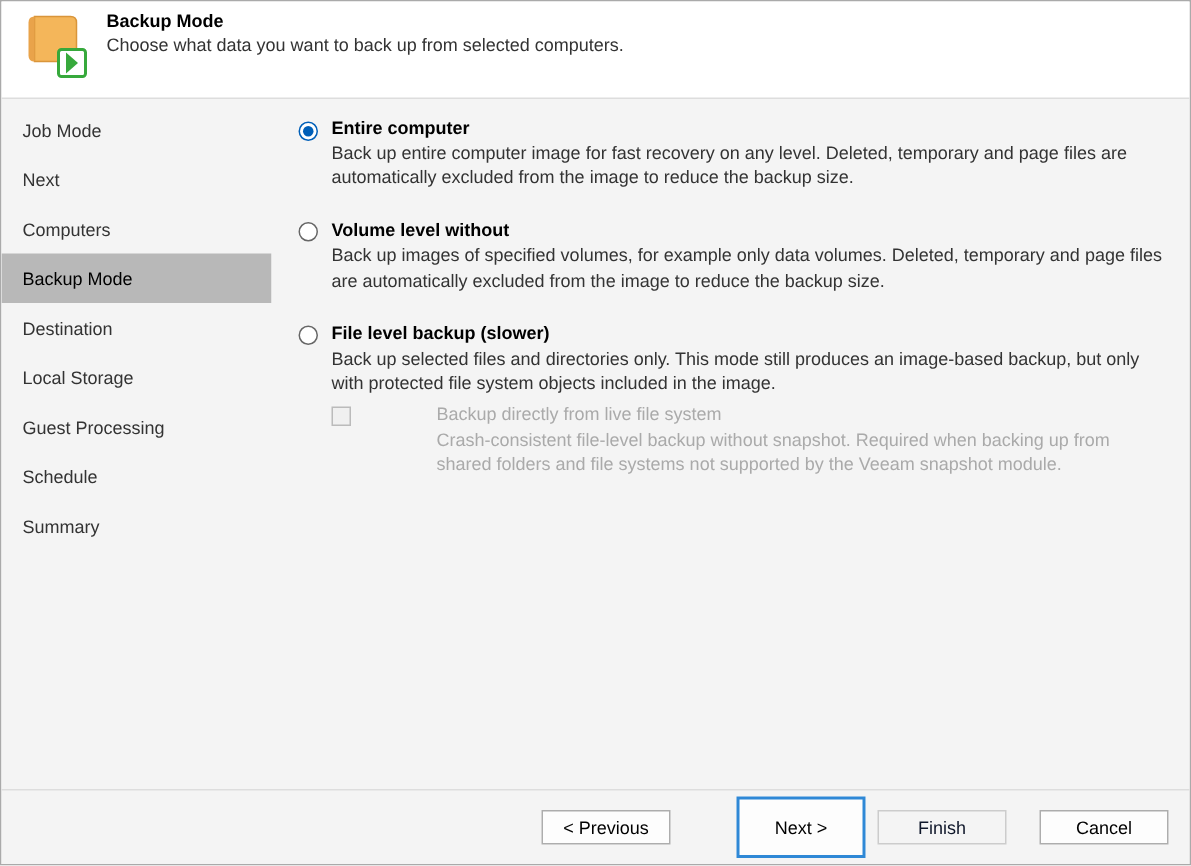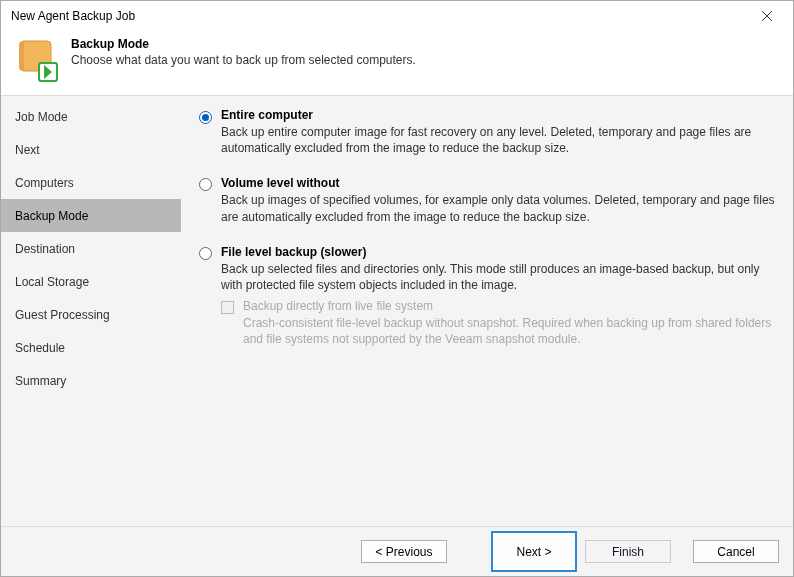--- a/index.html
+++ b/index.html
@@ -20,46 +20,37 @@
     .nav-item.active { background: #b8b8b8; color: #000; }
     .content { flex: 1; padding: 12px 18px 14px 18px; background: #f4f4f4; }
     .option { display: flex; align-items: flex-start; margin-bottom: 20px; }
     .radio-col { width: 22px; padding-top: 2px; }
     .radio { width: 13px; height: 13px; border-radius: 50%; border: 1px solid #666; background: #fff; display: inline-flex; align-items: center; justify-content: center; cursor: pointer; }
     .radio.selected { border-color: #005fb8; }
     .radio.selected::after { content: ""; width: 7px; height: 7px; border-radius: 50%; background: #005fb8; }
     .option-body { flex: 1; }
     .option-title { font-weight: 700; font-size: 12px; color: #000; margin-bottom: 2px; }
     .option-desc { font-size: 12px; color: #333; line-height: 1.35; }
-    .suboption { display: flex; align-items: flex-start; margin-top: 6px; margin-left: 0px; }
+    .suboption { display: flex; align-items: flex-start; margin-top: 6px; margin-left: 0px; gap: 48px; }
     .checkbox-col { width: 22px; padding-top: 2px; }
     .checkbox { width: 13px; height: 13px; border: 1px solid #bbb; background: #f0f0f0; display: inline-block; }
     .suboption .lbl { font-size: 12px; color: #aaa; }
     .suboption .subdesc { font-size: 12px; color: #aaa; line-height: 1.35; margin-top: 2px; }
     .suboption.disabled { color: #999; }
     .footer { height: 50px; border-top: 1px solid #ddd; background: #f4f4f4; display: flex; align-items: center; justify-content: flex-end; padding-right: 14px; gap: 8px; }
     .btn { height: 23px; min-width: 86px; background: #fdfdfd; border: 1px solid #adadad; font-size: 12px; color: #000; cursor: pointer; display: inline-flex; align-items: center; justify-content: center; padding: 0 10px; }
     .btn.primary { border: 2px solid #2f88d6; height: 41px; margin-left: 36px; }
     .btn.disabled { color: #0f172a; border-color: #ccc; background: #f4f4f4; cursor: default; }
     .cancel-gap { margin-left: 14px; }
   </style>
 </head>
 <body>
 
 <div class="window">
 
-  <div class="titlebar">
-    <div class="titlebar-title">New Agent Backup Job</div>
-    <div class="titlebar-close">
-      <svg viewBox="0 0 10 10">
-          <line x1="0" y1="0" x2="10" y2="10" stroke="#333" stroke-width="1"></line>
-          <line x1="10" y1="0" x2="0" y2="10" stroke="#333" stroke-width="1"></line>
-        </svg>
-    </div>
-  </div>
 
   <div class="banner">
     <div class="banner-icon">
       <svg width="48" height="48" viewBox="0 0 48 48">
         <path d="M10 6 L34 6 Q38 6 38 10 L38 30 Q38 34 36 36 L10 36 Z" fill="#f4b65a" stroke="#d9953a" stroke-width="1"></path>
         <path d="M10 6 L10 36 Q6 36 6 32 L6 10 Q6 6 10 6 Z" fill="#e9a34a"></path>
         <rect x="26" y="28" width="18" height="18" rx="2" fill="#fff" stroke="#37a93c" stroke-width="2"></rect>
         <path d="M31 44 L31 30 L39 37 Z" fill="#37a93c"></path>
       </svg>
     </div>

